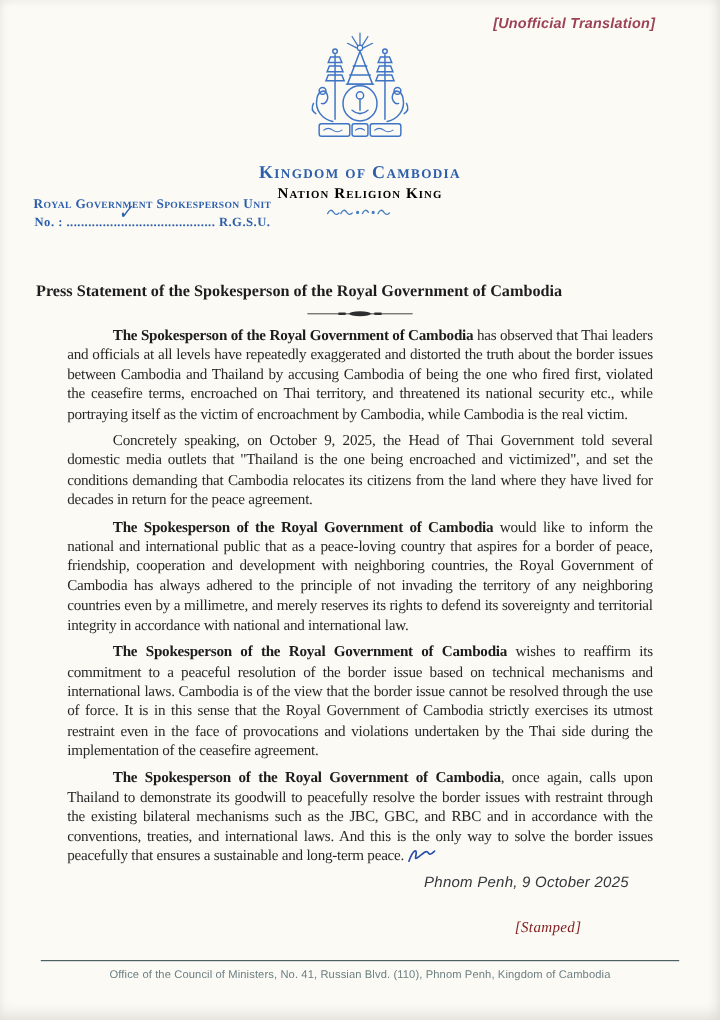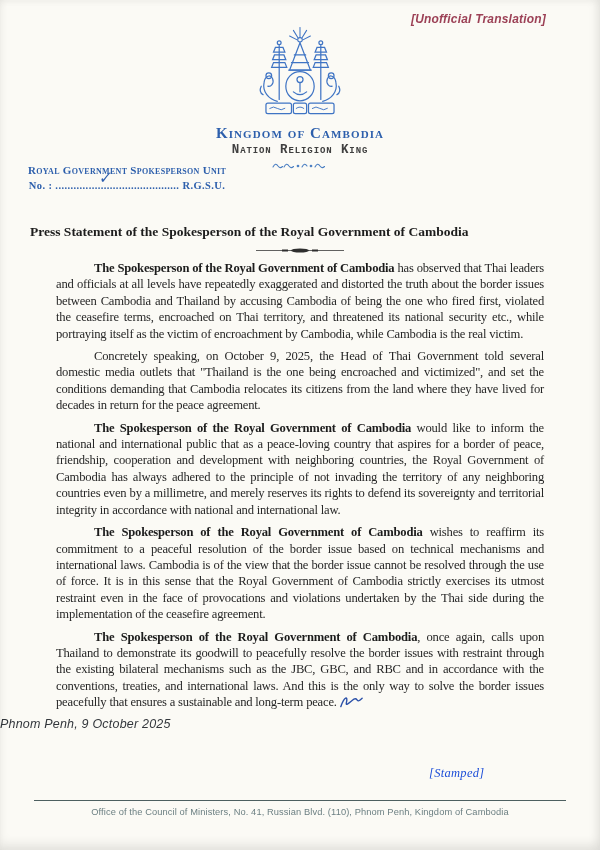--- a/index.html
+++ b/index.html
@@ -14,28 +14,28 @@
     box-shadow:inset -5px 0 9px rgba(0,0,0,0.045), inset 0 -7px 10px rgba(0,0,0,0.07), inset 0 3px 6px rgba(0,0,0,0.025);
   }
   .translation-note{
     position:absolute;top:12px;right:54px;
     font-family:"Liberation Sans", sans-serif;
     font-style:italic;font-weight:bold;font-size:12px;
     color:#9c4156;letter-spacing:0.2px;
   }
   .emblem{display:block;margin:26px auto 0;}
   .kingdom{
-    margin:7px 0 0;text-align:center;
+    margin:18px 0 0;text-align:center;
     color:#2d5fac;font-weight:bold;font-size:15px;line-height:17px;
     font-variant:small-caps;letter-spacing:1.1px;
   }
   .motto{
     margin:1px 0 0;text-align:center;
-    color:#404040;font-weight:bold;font-size:12.5px;line-height:14px;
-    font-variant:small-caps;letter-spacing:0.9px;font-family:Liberation Mono, monospace;
+    color:#000000;font-weight:bold;font-size:12.5px;line-height:14px;
+    font-variant:small-caps;letter-spacing:0.9px;
   }
   .ornament{display:block;margin:4px auto 0;}
   .office-block{
     position:absolute;left:28px;top:163px;
     color:#2d5fac;font-weight:bold;font-size:11px;line-height:15px;
     font-variant:small-caps;letter-spacing:0.3px;
   }
   .ref-line{font-variant:normal;font-size:10.5px;position:relative;letter-spacing:0.4px;text-align:center;}
   .check-mark{
     position:absolute;left:70px;top:-8px;
@@ -48,27 +48,27 @@
   }
   .divider{display:block;margin:6px auto 0;}
   .body-text{margin:5px 56px 0;}
   .para{
     margin:0 0 6px;text-align:justify;text-indent:38px;
     font-size:12.6px;line-height:16.4px;letter-spacing:-0.2px;color:#272727;
   }
   .para b{color:#1c1c1c;}
   .scribble{display:inline-block;vertical-align:-4px;margin-left:1px;}
   .dateline{
-    margin:4px 76px 0 0;text-align:left;
+    margin:4px 76px 0 0;text-align:right;
     font-family:"Liberation Sans", sans-serif;
     font-style:italic;font-size:12.5px;color:#33373c;letter-spacing:0.2px;
   }
   .stamp-note{
     position:absolute;left:429px;top:766px;
-    font-style:italic;font-size:12.5px;color:#1d4ed8;letter-spacing:0.3px;
+    font-style:italic;font-size:12.5px;color:#7f1d1d;letter-spacing:0.3px;
   }
   .footer{position:absolute;left:0;right:0;top:800px;text-align:center;}
   .footer-rule{width:532px;margin:0 auto;border-top:1.6px solid #4d5f60;}
   .footer-address{
     margin:6px 0 0;font-family:"Liberation Sans", sans-serif;
     font-size:9.3px;color:#6b7f82;letter-spacing:0.1px;
   }
   .footer-contacts{
     margin:3px 0 0;font-family:"Liberation Sans", sans-serif;
     font-size:8.4px;color:#6b7f82;letter-spacing:0.1px;

